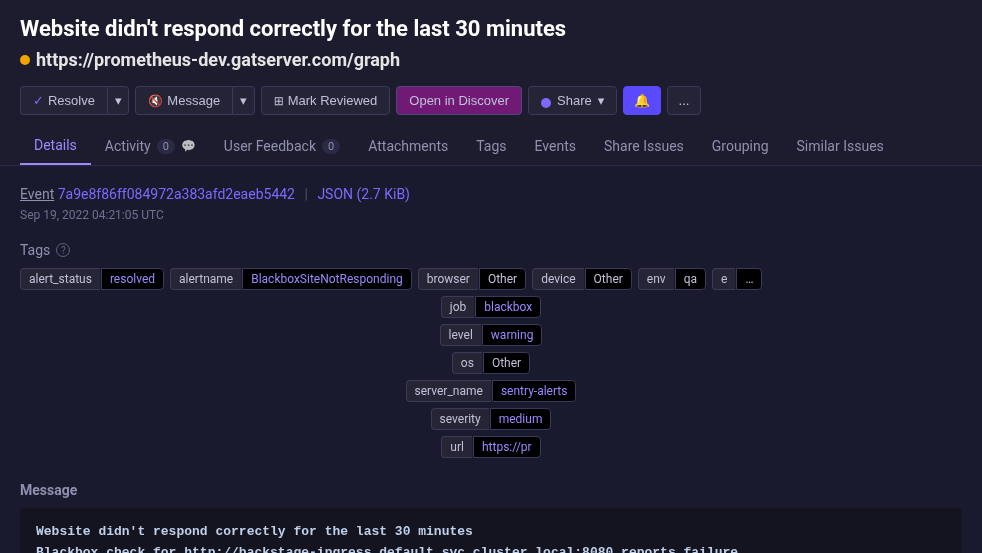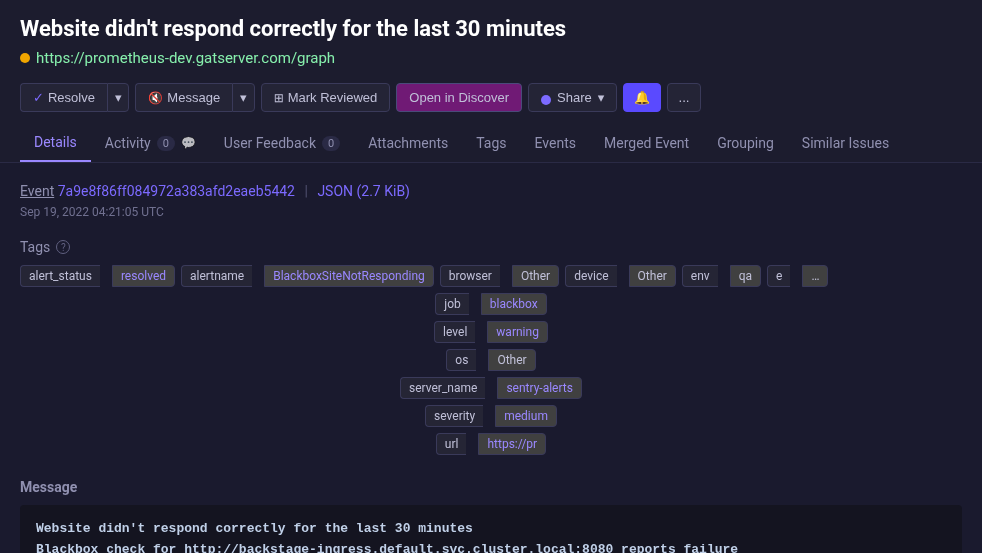--- a/index.html
+++ b/index.html
@@ -30,22 +30,23 @@
     }
     .url-dot {
       width: 10px;
       height: 10px;
       background: #f0a500;
       border-radius: 50%;
       display: inline-block;
       flex-shrink: 0;
     }
     .url-text {
-      color: #86efac;
-      font-size: 15px;
+      color: #e5e5e5;
+      font-size: 18px;
+      font-weight: bold;
     }
     .toolbar {
       display: flex;
       align-items: center;
       gap: 6px;
       margin-bottom: 0;
       padding-bottom: 12px;
     }
     .btn {
       display: flex;
@@ -205,34 +206,34 @@
     }
     .tags-row {
       display: flex;
       flex-wrap: wrap;
       gap: 6px;
       align-items: center;
     }
     .tag-item {
       display: flex;
       align-items: center;
-      gap: 12px;
+      gap: 1px;
       justify-content: flex-end;
     }
     .tag-key {
       background: #252535;
       border: 1px solid #3a3a5a;
       border-right: none;
       color: #c0c0d8;
       padding: 3px 8px;
       border-radius: 4px 0 0 4px;
       font-size: 12px;
     }
     .tag-value {
-      background: #404040;
+      background: #000000;
       border: 1px solid #3a3a5a;
       color: #9a88ff;
       padding: 3px 8px;
       border-radius: 0 4px 4px 0;
       font-size: 12px;
     }
     .tag-value.plain {
       color: #c0c0d8;
     }
 
@@ -326,21 +327,21 @@
     <div class="tab">
       <span>Attachments</span>
     </div>
     <div class="tab">
       <span>Tags</span>
     </div>
     <div class="tab">
       <span>Events</span>
     </div>
     <div class="tab">
-      <span>Merged Event</span>
+      <span>Share Issues</span>
     </div>
     <div class="tab">
       <span>Grouping</span>
     </div>
     <div class="tab">
       <span>Similar Issues</span>
     </div>
   </nav>
 </div>
 

